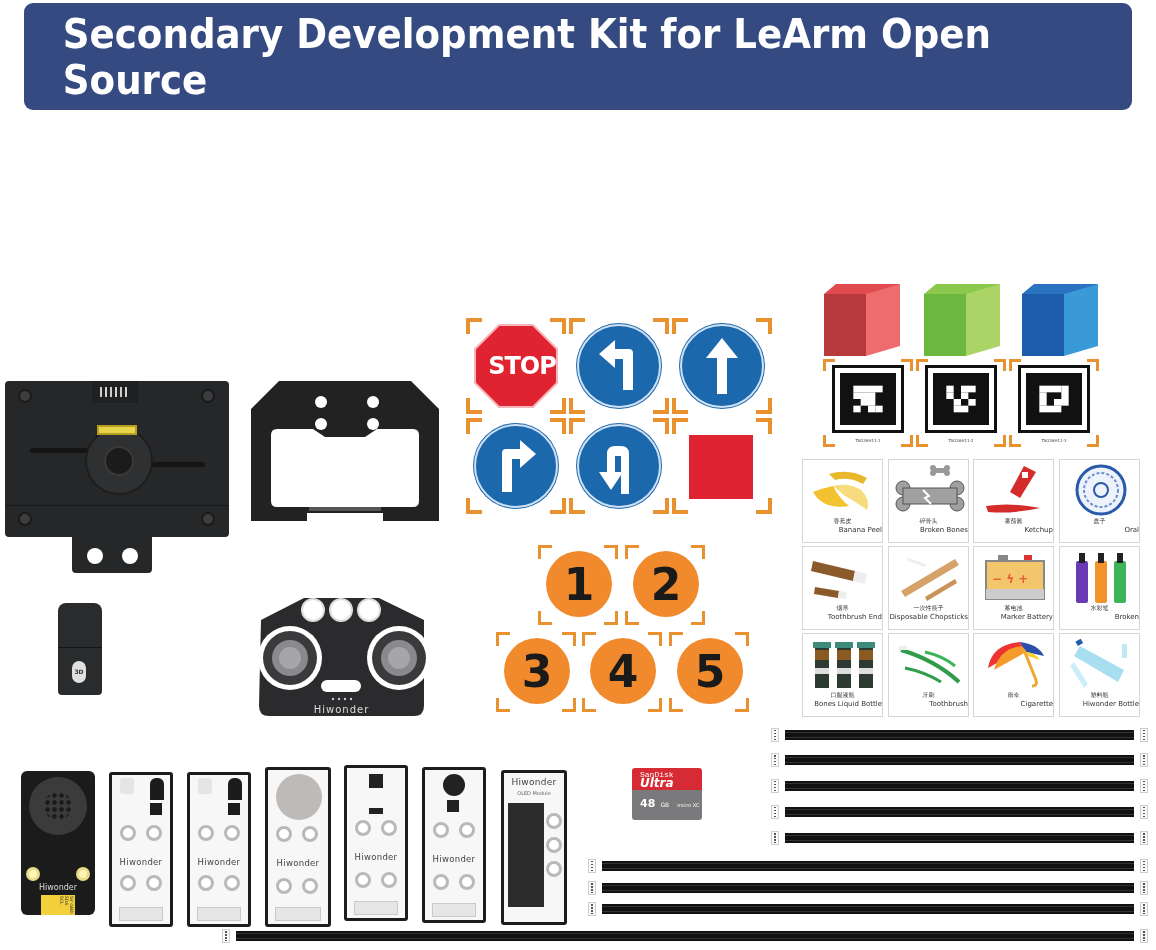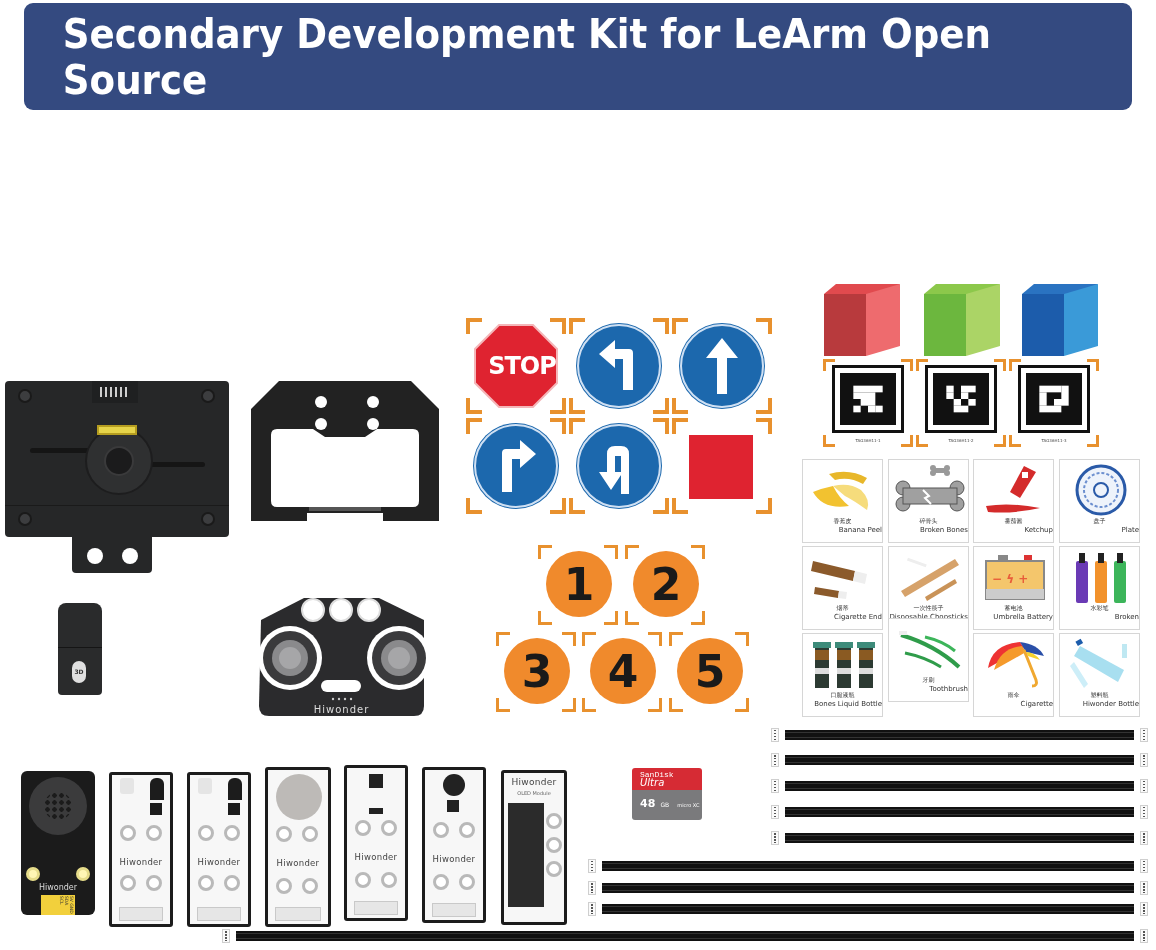--- a/index.html
+++ b/index.html
@@ -347,52 +347,52 @@
     <div class="cn">番茄酱</div>
     <div class="en">Ketchup</div>
   </div>
   <div class="card" style="left:1059px;top:459px">
     <svg class="art" viewBox="0 0 70 52">
       <circle cx="35" cy="26" r="24" fill="#eef3fb" stroke="#2a5aa8" stroke-width="3"></circle>
       <circle cx="35" cy="26" r="17" fill="none" stroke="#6c8fcf" stroke-width="2" stroke-dasharray="3 2"></circle>
       <circle cx="35" cy="26" r="7" fill="none" stroke="#2a5aa8" stroke-width="2"></circle>
     </svg>
     <div class="cn">盘子</div>
-    <div class="en">Plate</div>
+    <div class="en">Oral</div>
   </div>
 
   <div class="card" style="left:802px;top:546px">
     <svg class="art" viewBox="0 0 70 52">
       <polygon points="4,10 46,20 44,30 2,20" fill="#8b5a2b"></polygon>
       <polygon points="46,20 58,23 56,33 44,30" fill="#eee"></polygon>
       <polygon points="6,36 30,40 29,47 5,43" fill="#8b5a2b"></polygon>
       <polygon points="30,40 38,41 37,48 29,47" fill="#eee"></polygon>
     </svg>
     <div class="cn">烟蒂</div>
-    <div class="en">Cigarette End</div>
+    <div class="en">Toothbrush End</div>
   </div>
   <div class="card" style="left:888px;top:546px">
     <svg class="art" viewBox="0 0 70 52">
       <polygon points="6,40 60,8 64,14 10,46" fill="#d6a26a"></polygon>
       <polygon points="30,46 60,28 62,32 32,50" fill="#c99358"></polygon>
       <rect x="12" y="10" width="20" height="3" fill="#eee" transform="rotate(20 22 11)"></rect>
     </svg>
     <div class="cn">一次性筷子</div>
     <div class="en">Disposable Chopsticks</div>
   </div>
   <div class="card" style="left:973px;top:546px">
     <svg class="art" viewBox="0 0 70 52">
       <rect x="18" y="4" width="10" height="6" fill="#888"></rect>
         <rect x="44" y="4" width="8" height="6" fill="#d33"></rect>
       <rect x="6" y="10" width="58" height="38" fill="#f4c66c" stroke="#888" stroke-width="2"></rect>
       <rect x="6" y="38" width="58" height="10" fill="#ccc"></rect>
       <text x="12" y="32" fill="#e85c3a" font-size="12" font-weight="bold">−  ϟ +</text>
     </svg>
     <div class="cn">蓄电池</div>
-    <div class="en">Umbrella Battery</div>
+    <div class="en">Marker Battery</div>
   </div>
   <div class="card" style="left:1059px;top:546px">
     <svg class="art" viewBox="0 0 70 52">
       <rect x="10" y="10" width="12" height="42" rx="2" fill="#6a3ab5"></rect>
         <rect x="13" y="2" width="6" height="10" fill="#222"></rect>
       <rect x="29" y="10" width="12" height="42" rx="2" fill="#f2922c"></rect>
         <rect x="32" y="2" width="6" height="10" fill="#222"></rect>
       <rect x="48" y="10" width="12" height="42" rx="2" fill="#3cb55a"></rect>
         <rect x="51" y="2" width="6" height="10" fill="#222"></rect>
     </svg>
@@ -417,21 +417,21 @@
       <g>
           <rect x="48" y="4" width="18" height="6" fill="#3d8b7a"></rect>
           <rect x="50" y="10" width="14" height="40" fill="#2c3a32"></rect>
           <rect x="50" y="12" width="14" height="10" fill="#8a5a22"></rect>
           <rect x="50" y="30" width="14" height="6" fill="#ddd"></rect>
         </g>
     </svg>
     <div class="cn">口服液瓶</div>
     <div class="en">Bones Liquid Bottle</div>
   </div>
-  <div class="card" style="left:888px;top:618px">
+  <div class="card" style="left:888px;top:633px">
     <svg class="art" viewBox="0 0 70 52">
       <path d="M6 12 Q40 22 64 44" stroke="#2f9c4a" stroke-width="4" fill="none"></path>
       <path d="M30 14 Q48 18 60 28" stroke="#3cb55a" stroke-width="3" fill="none"></path>
       <path d="M10 30 Q30 34 46 44" stroke="#2f9c4a" stroke-width="3" fill="none"></path>
       <rect x="4" y="8" width="8" height="4" fill="#eee"></rect>
     </svg>
     <div class="cn">牙刷</div>
     <div class="en">Toothbrush</div>
   </div>
   <div class="card" style="left:973px;top:633px">
@@ -531,21 +531,21 @@
     <div class="abs" style="left:4px;top:30px;width:36px;height:104px;background:#2b2b2b"></div>
     <div class="ring" style="left:42px;top:40px"></div>
     <div class="ring" style="left:42px;top:64px"></div>
     <div class="ring" style="left:42px;top:88px"></div>
   </div>
 </div>
 
 <div class="abs sd">
   <div class="sd-top">
     <div style="font-size:8px;font-family:Liberation Mono, monospace;line-height:9px">SanDisk</div>
-    <div style="font-size:10px;font-style:italic;font-weight:normal;line-height:8px">Ultra</div>
+    <div style="font-size:12px;font-style:italic;font-weight:bold;line-height:8px">Ultra</div>
   </div>
   <div class="sd-bot">
     <span style="font-size:11px;font-weight:bold">48</span>
     <span style="font-size:6px">GB</span>
     <span style="font-size:5px;margin-left:3px">micro XC I</span>
     
   </div>
 </div>
 
 <div>

